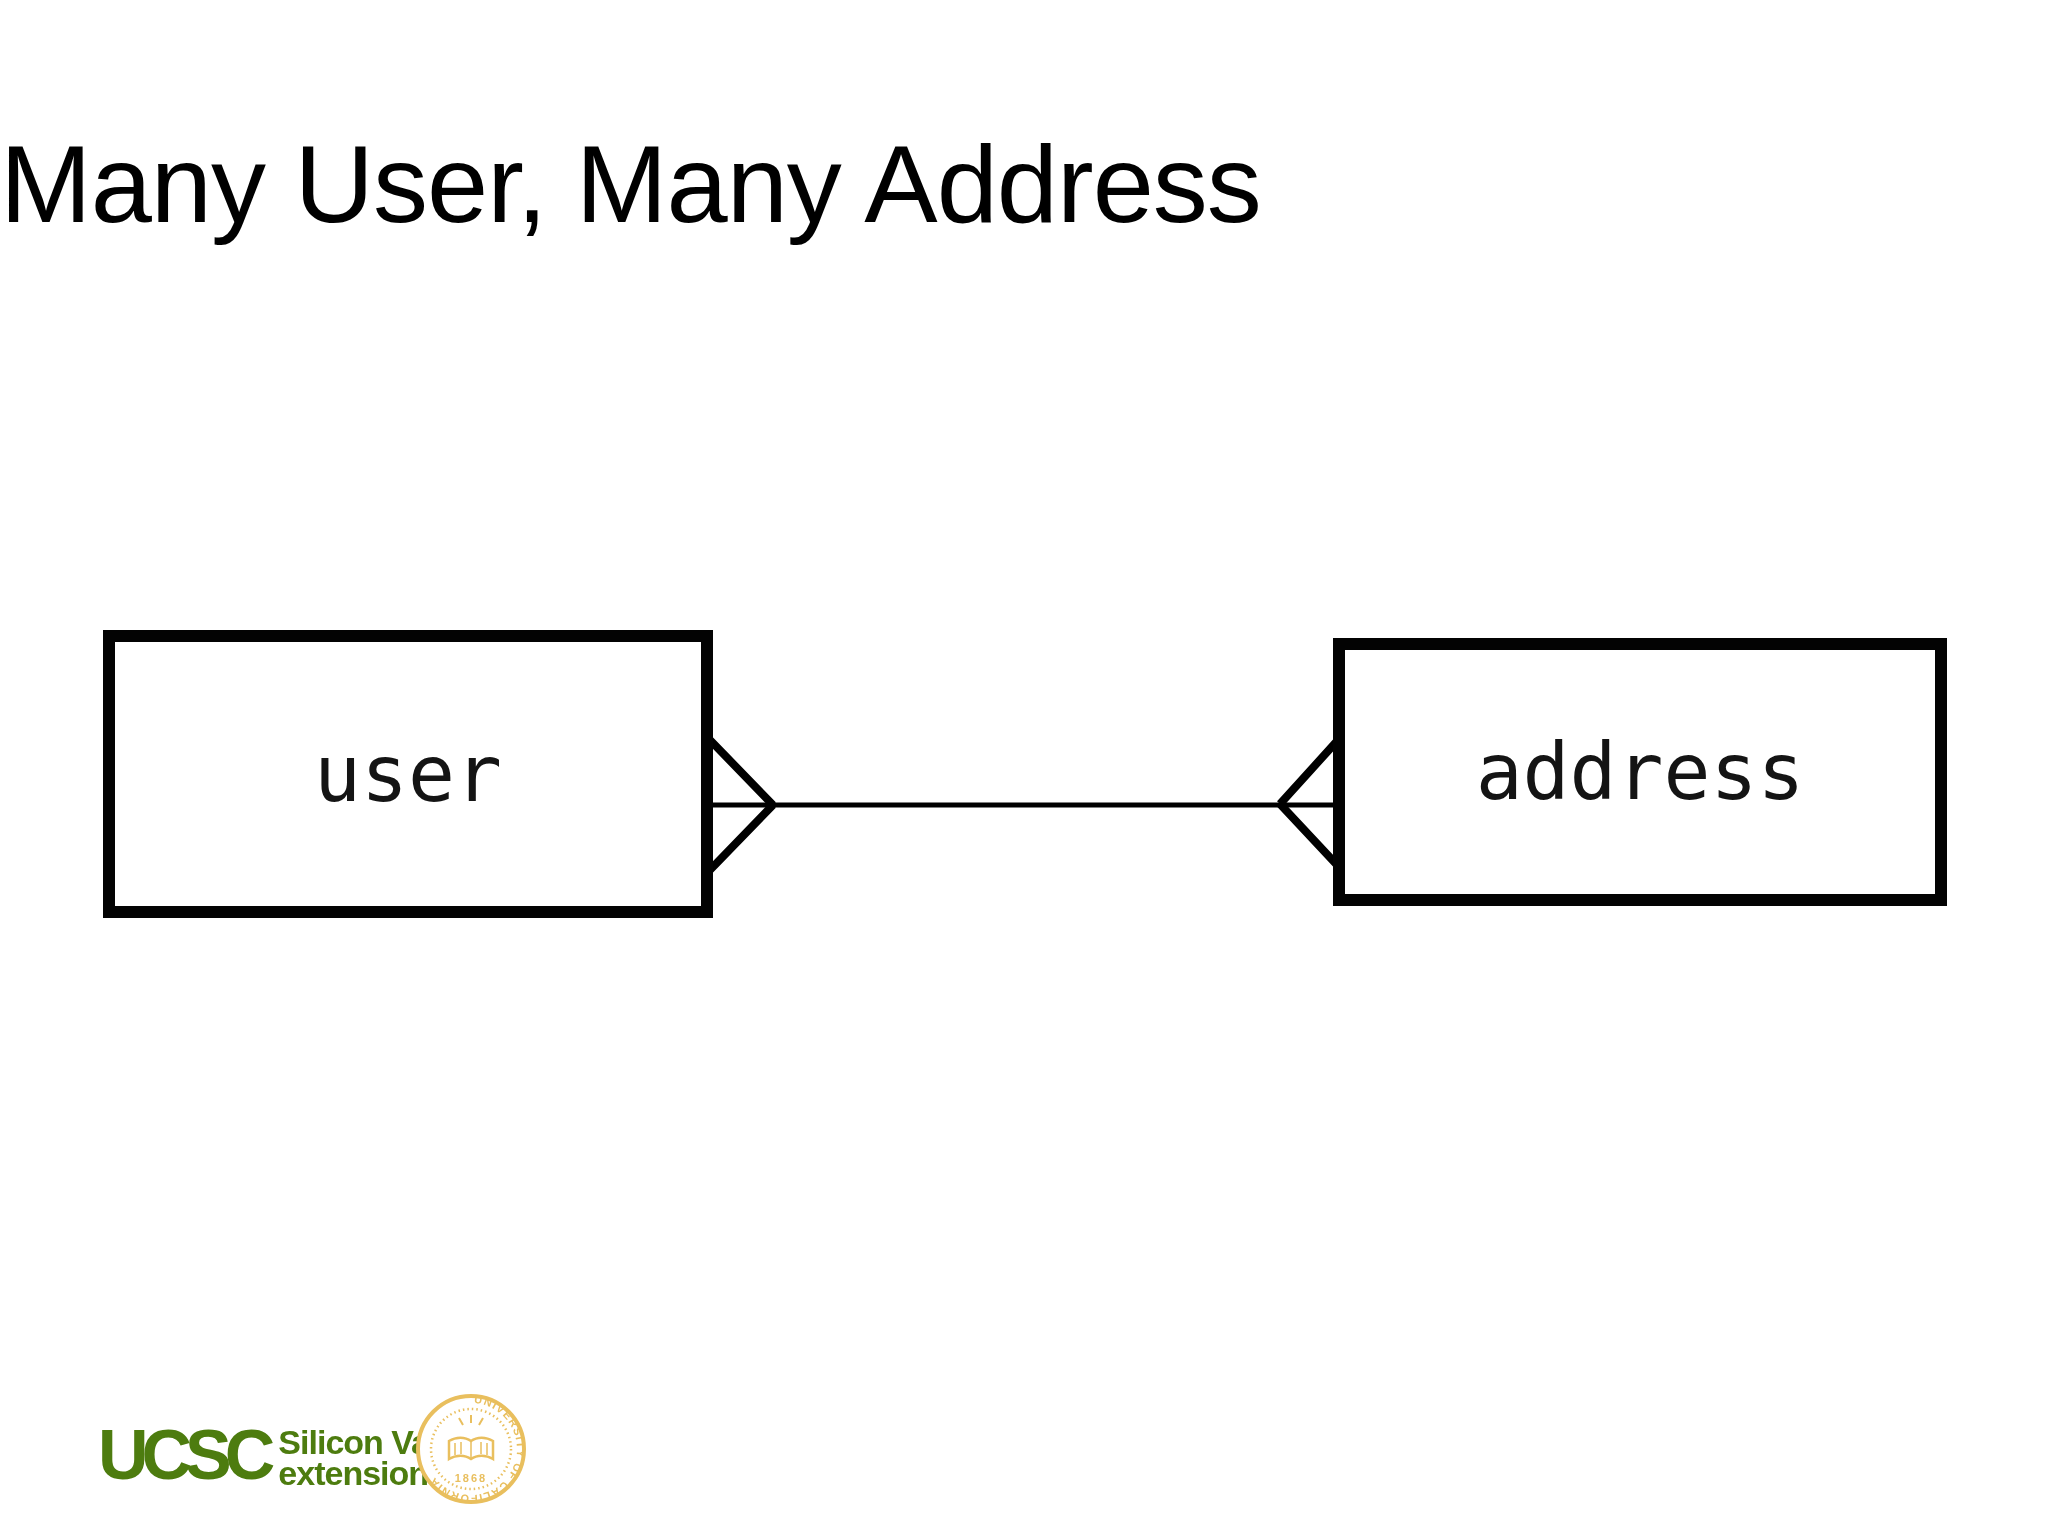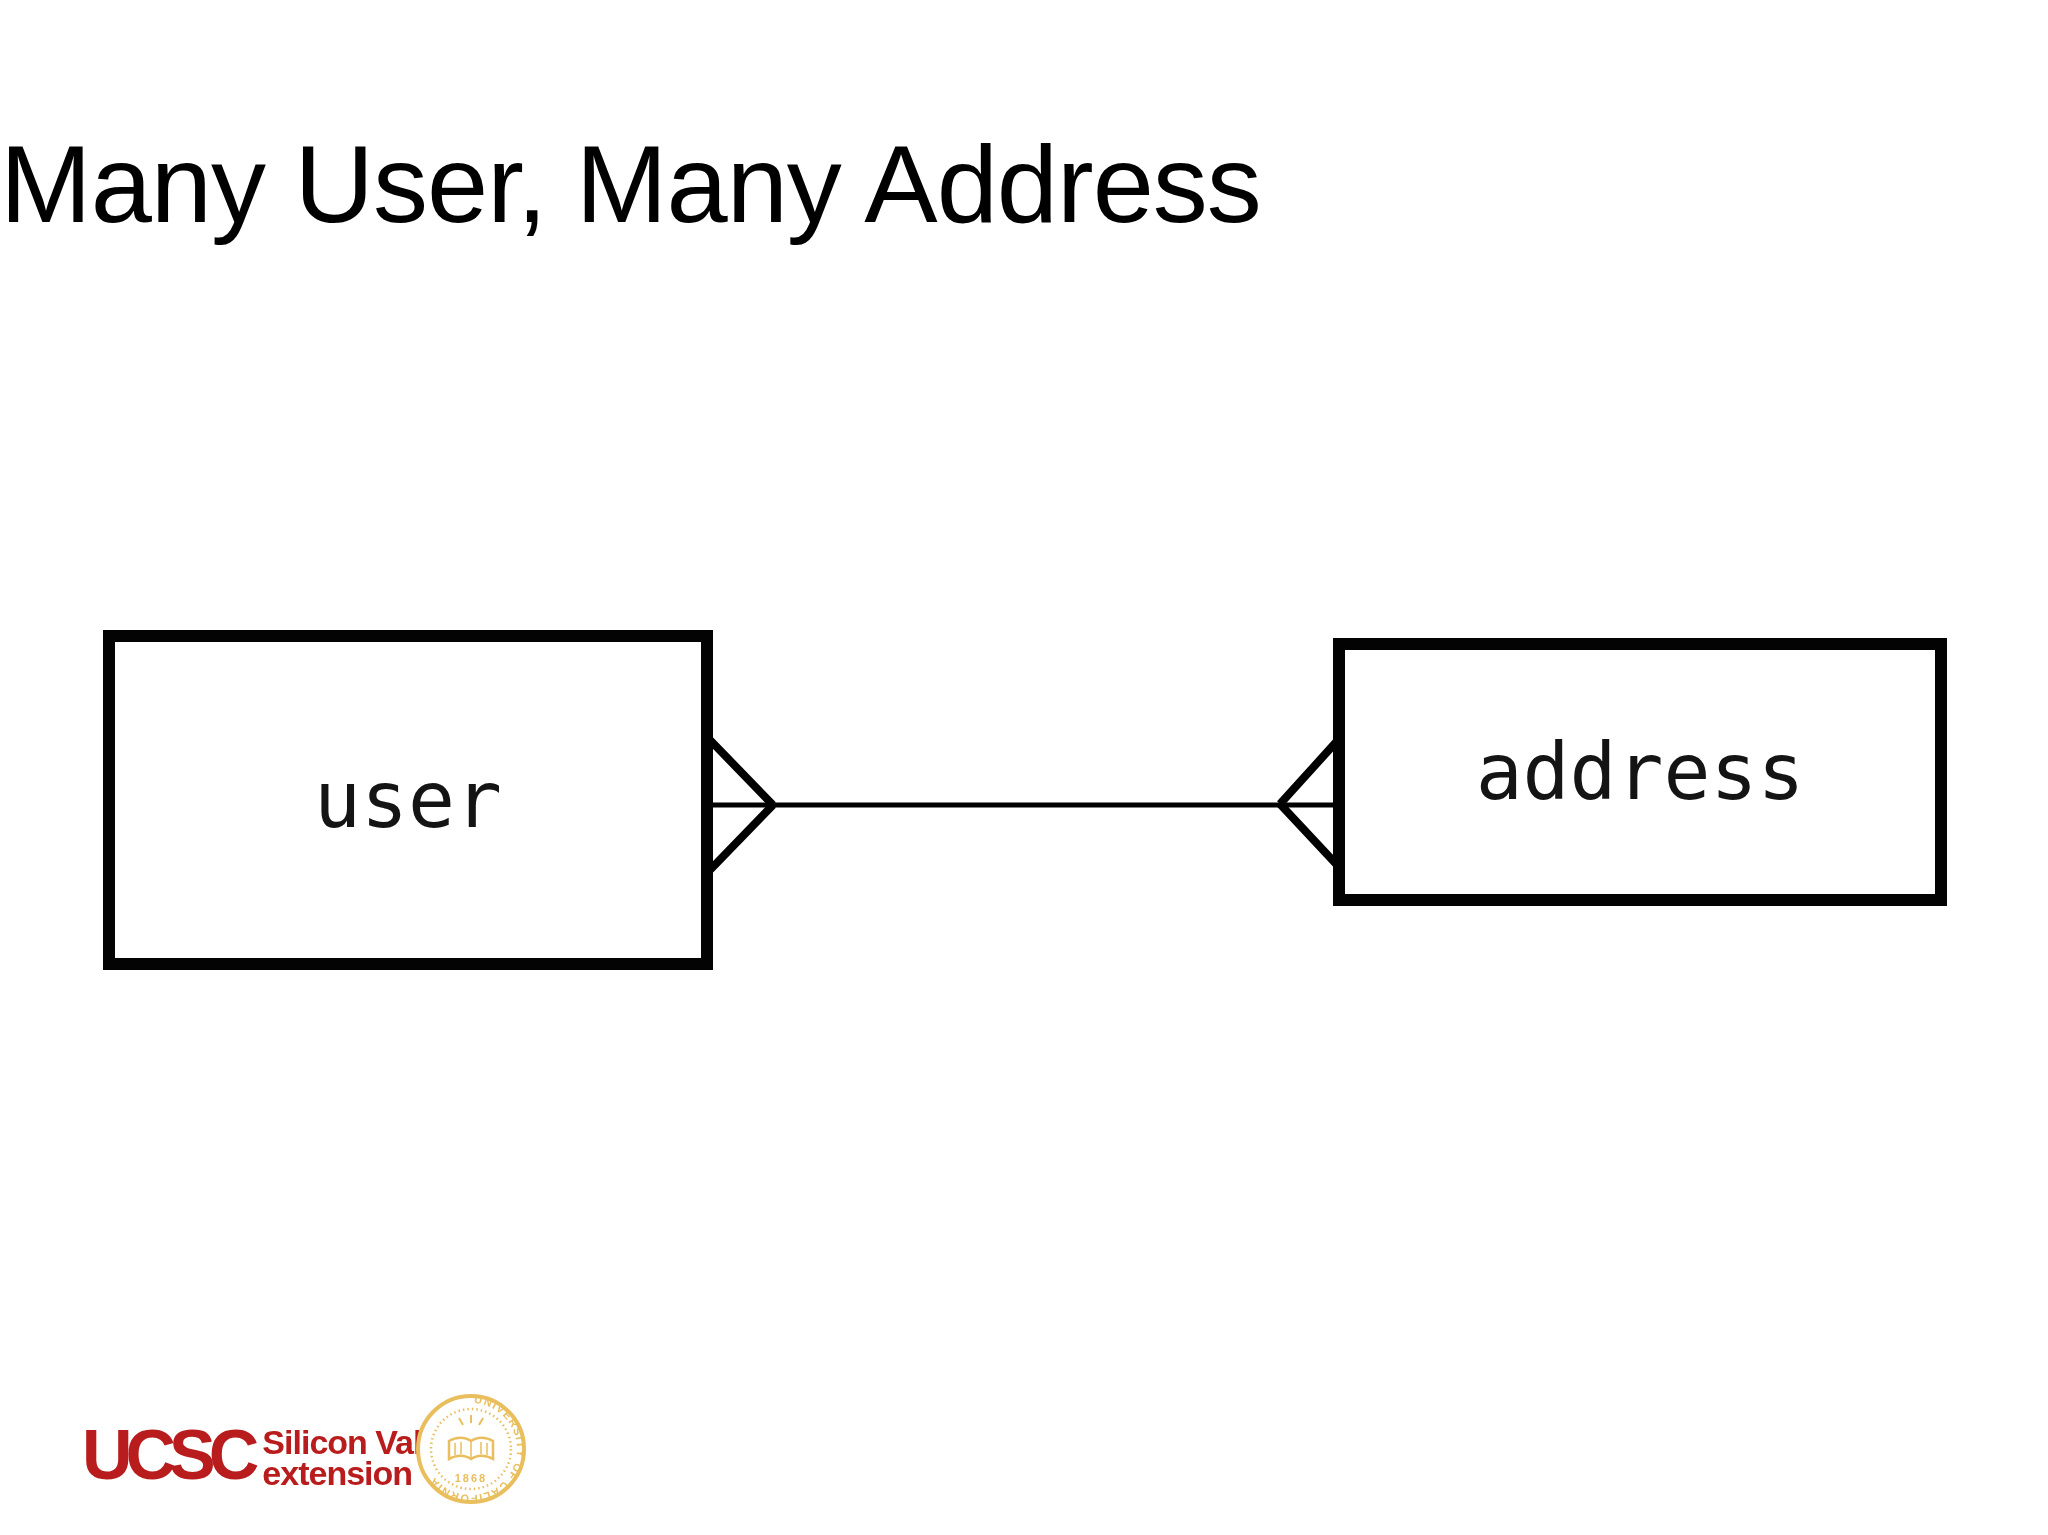--- a/index.html
+++ b/index.html
@@ -23,39 +23,39 @@
   }
   .entity{
     position:absolute;
     box-sizing:border-box;
     background:#ffffff;
     border:12px solid #030303;
     display:flex;
     align-items:center;
     justify-content:center;
   }
-  .entity-user{left:103px;top:630px;width:610px;height:340px;}
+  .entity-user{left:103px;top:630px;width:610px;height:288px;}
   .entity-address{left:1333px;top:638px;width:614px;height:268px;}
   .entity-label{
     font-family:"DejaVu Sans Mono","Liberation Mono",monospace;
     font-size:78px;
     color:#141414;
     white-space:nowrap;
   }
   .connector-svg{
     position:absolute;left:0;top:0;
     pointer-events:none;
   }
   
   .logo{
     position:absolute;
-    left:82px;top:1420px;
+    left:98px;top:1420px;
     display:flex;
     align-items:flex-start;
-    color:#b91c1c;
+    color:#4d7c0f;
   }
   .logo-acronym{
     font-size:70px;
     font-weight:900;
     letter-spacing:-7px;
     line-height:1;
   }
   .logo-name{
     display:flex;
     flex-direction:column;

